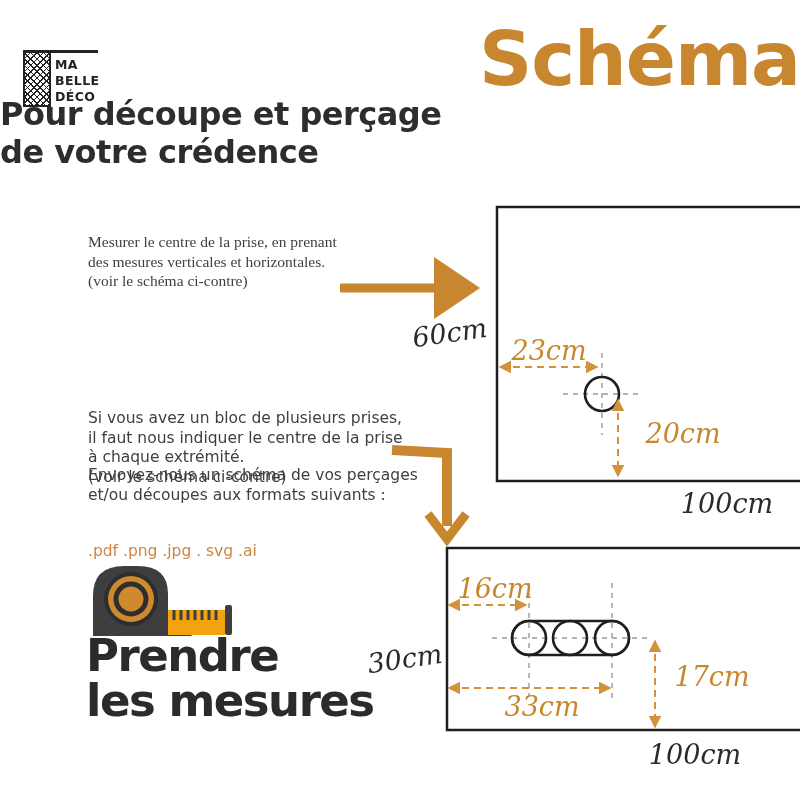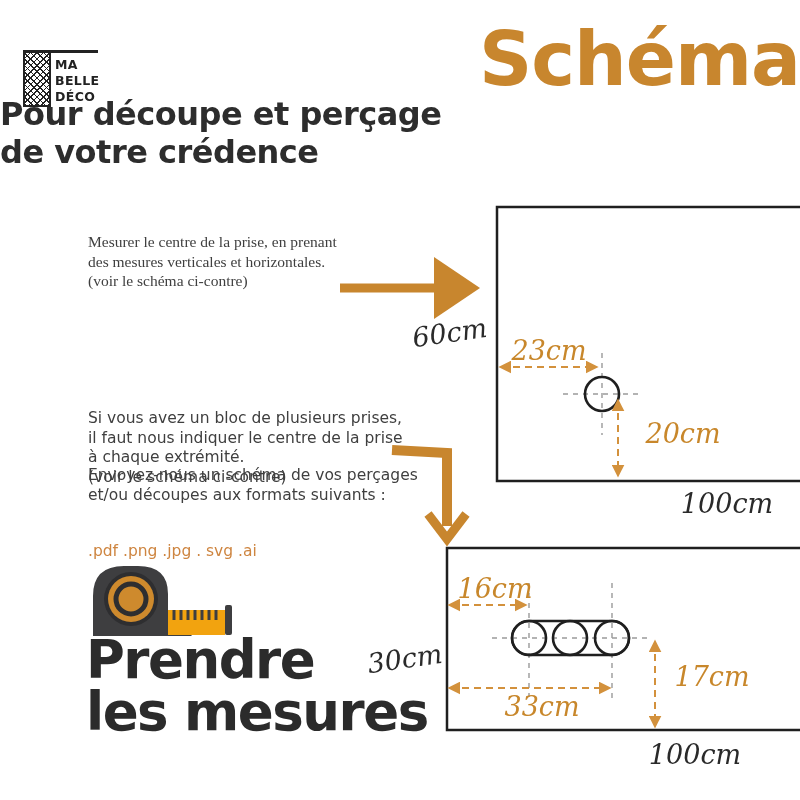--- a/index.html
+++ b/index.html
@@ -28,21 +28,21 @@
      color:#3f3f3f;white-space:pre-line;}
   .p1{top:232px;font-family:Liberation Serif, serif;} .p2{top:314px;} .p3{top:409px;} .p4{top:466px;}
   .formats{position:absolute;left:88px;top:522px;font-size:15.5px;line-height:19.5px;color:#CE8540;margin-top:20px;}
 
   
   .diagrams{position:absolute;left:330px;top:200px;width:470px;height:580px;}
   .hand{font-family:"DejaVu Serif","Liberation Serif",serif;font-style:italic;}
 
   
   .tape-icon{position:absolute;left:88px;top:558px;width:150px;height:90px;}
-  .footer-heading{position:absolute;left:86px;top:634px;font-size:53px;font-weight:bold;
+  .footer-heading{position:absolute;left:86px;top:634px;font-size:45px;font-weight:bold;
      color:#2b2b2b;line-height:.99;letter-spacing:-1.5px;white-space:pre-line;}
 </style>
 </head>
 <body>
 
 <div id="poster">
 
   <div class="logo-wrap">
     <div class="logo-topline"></div>
     <div class="logo-pattern"></div>

